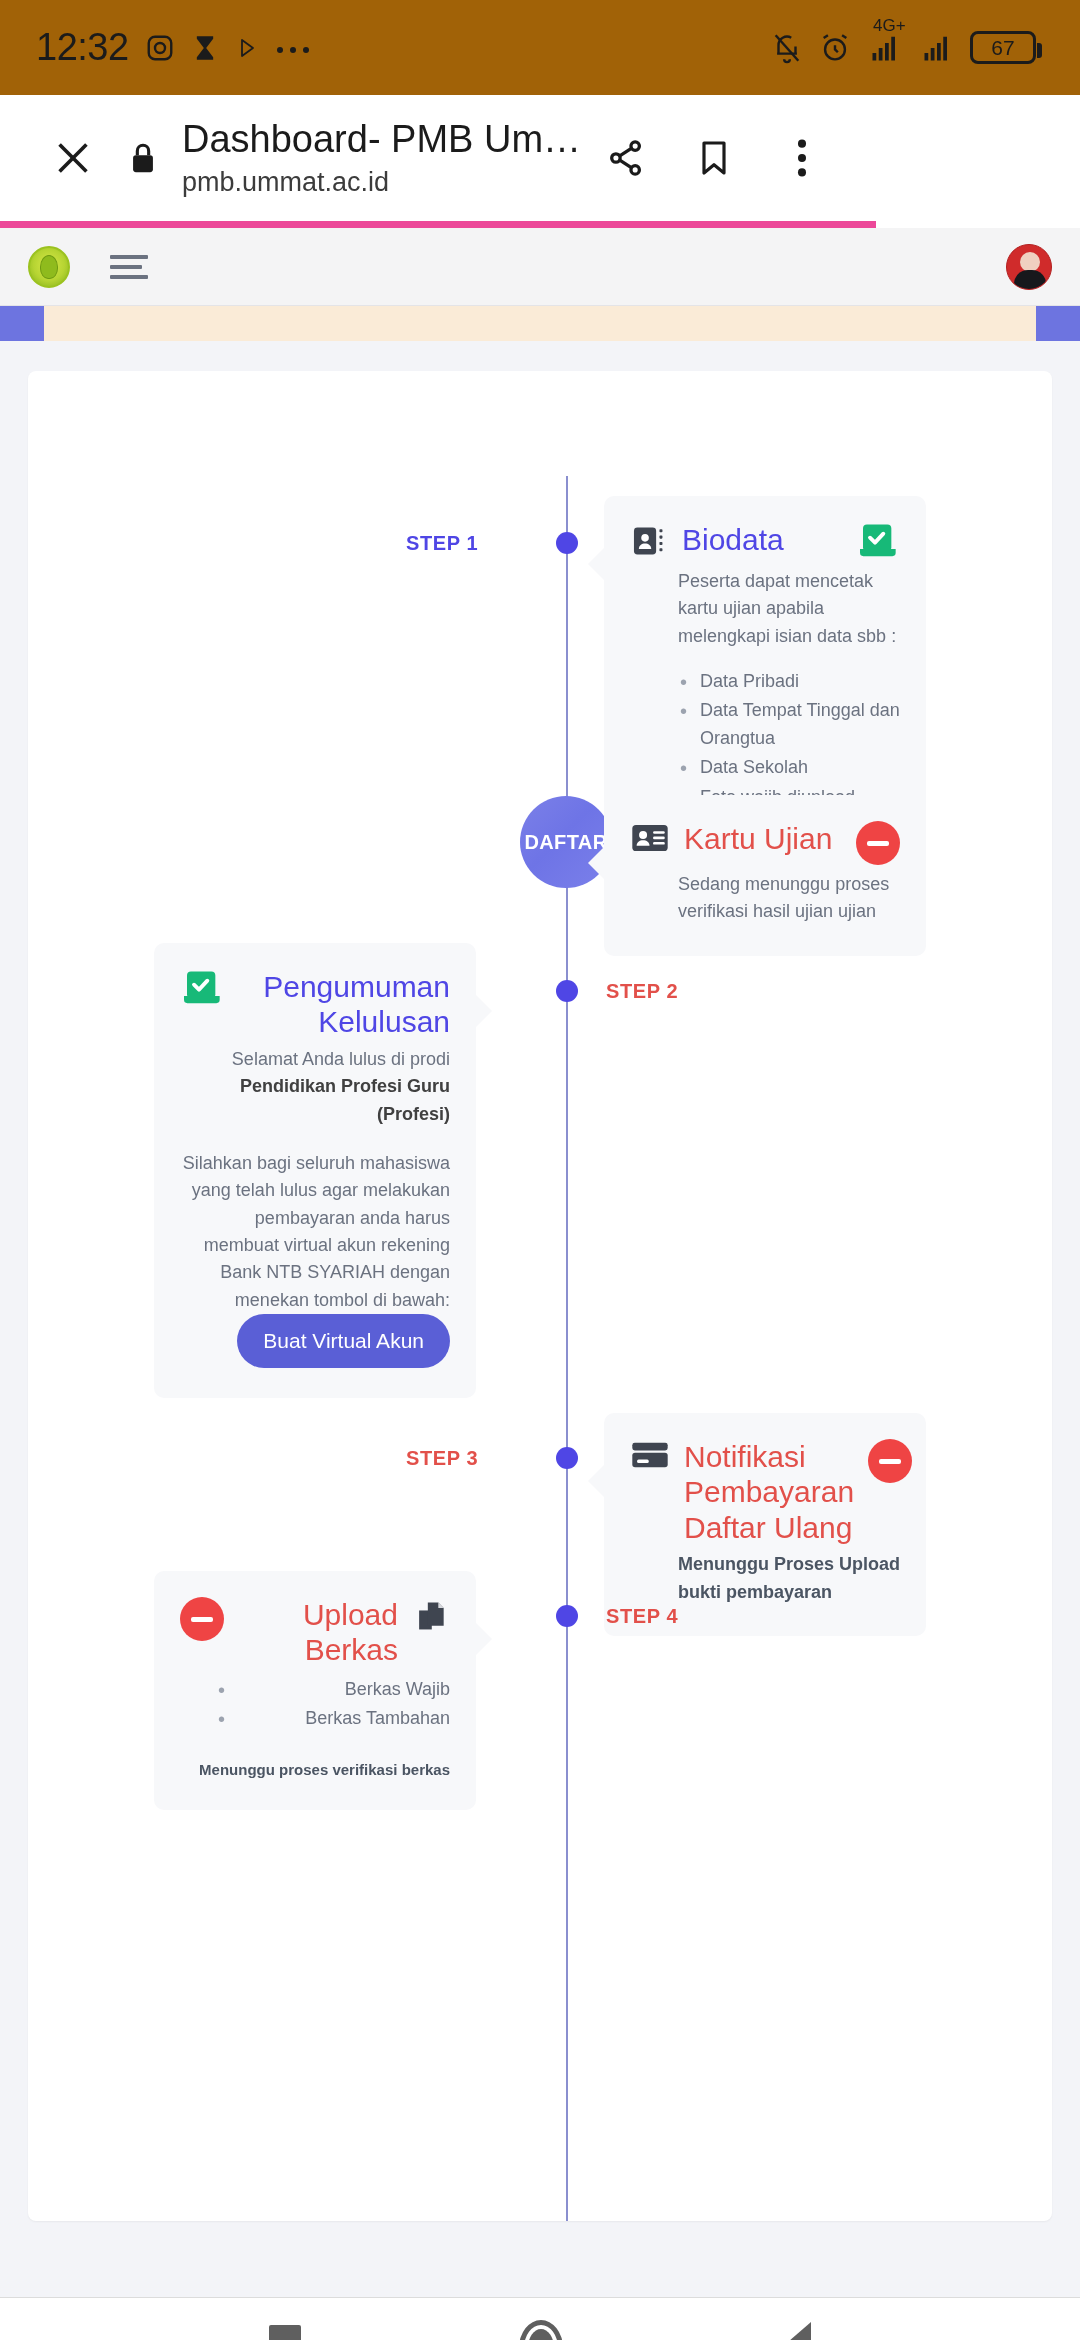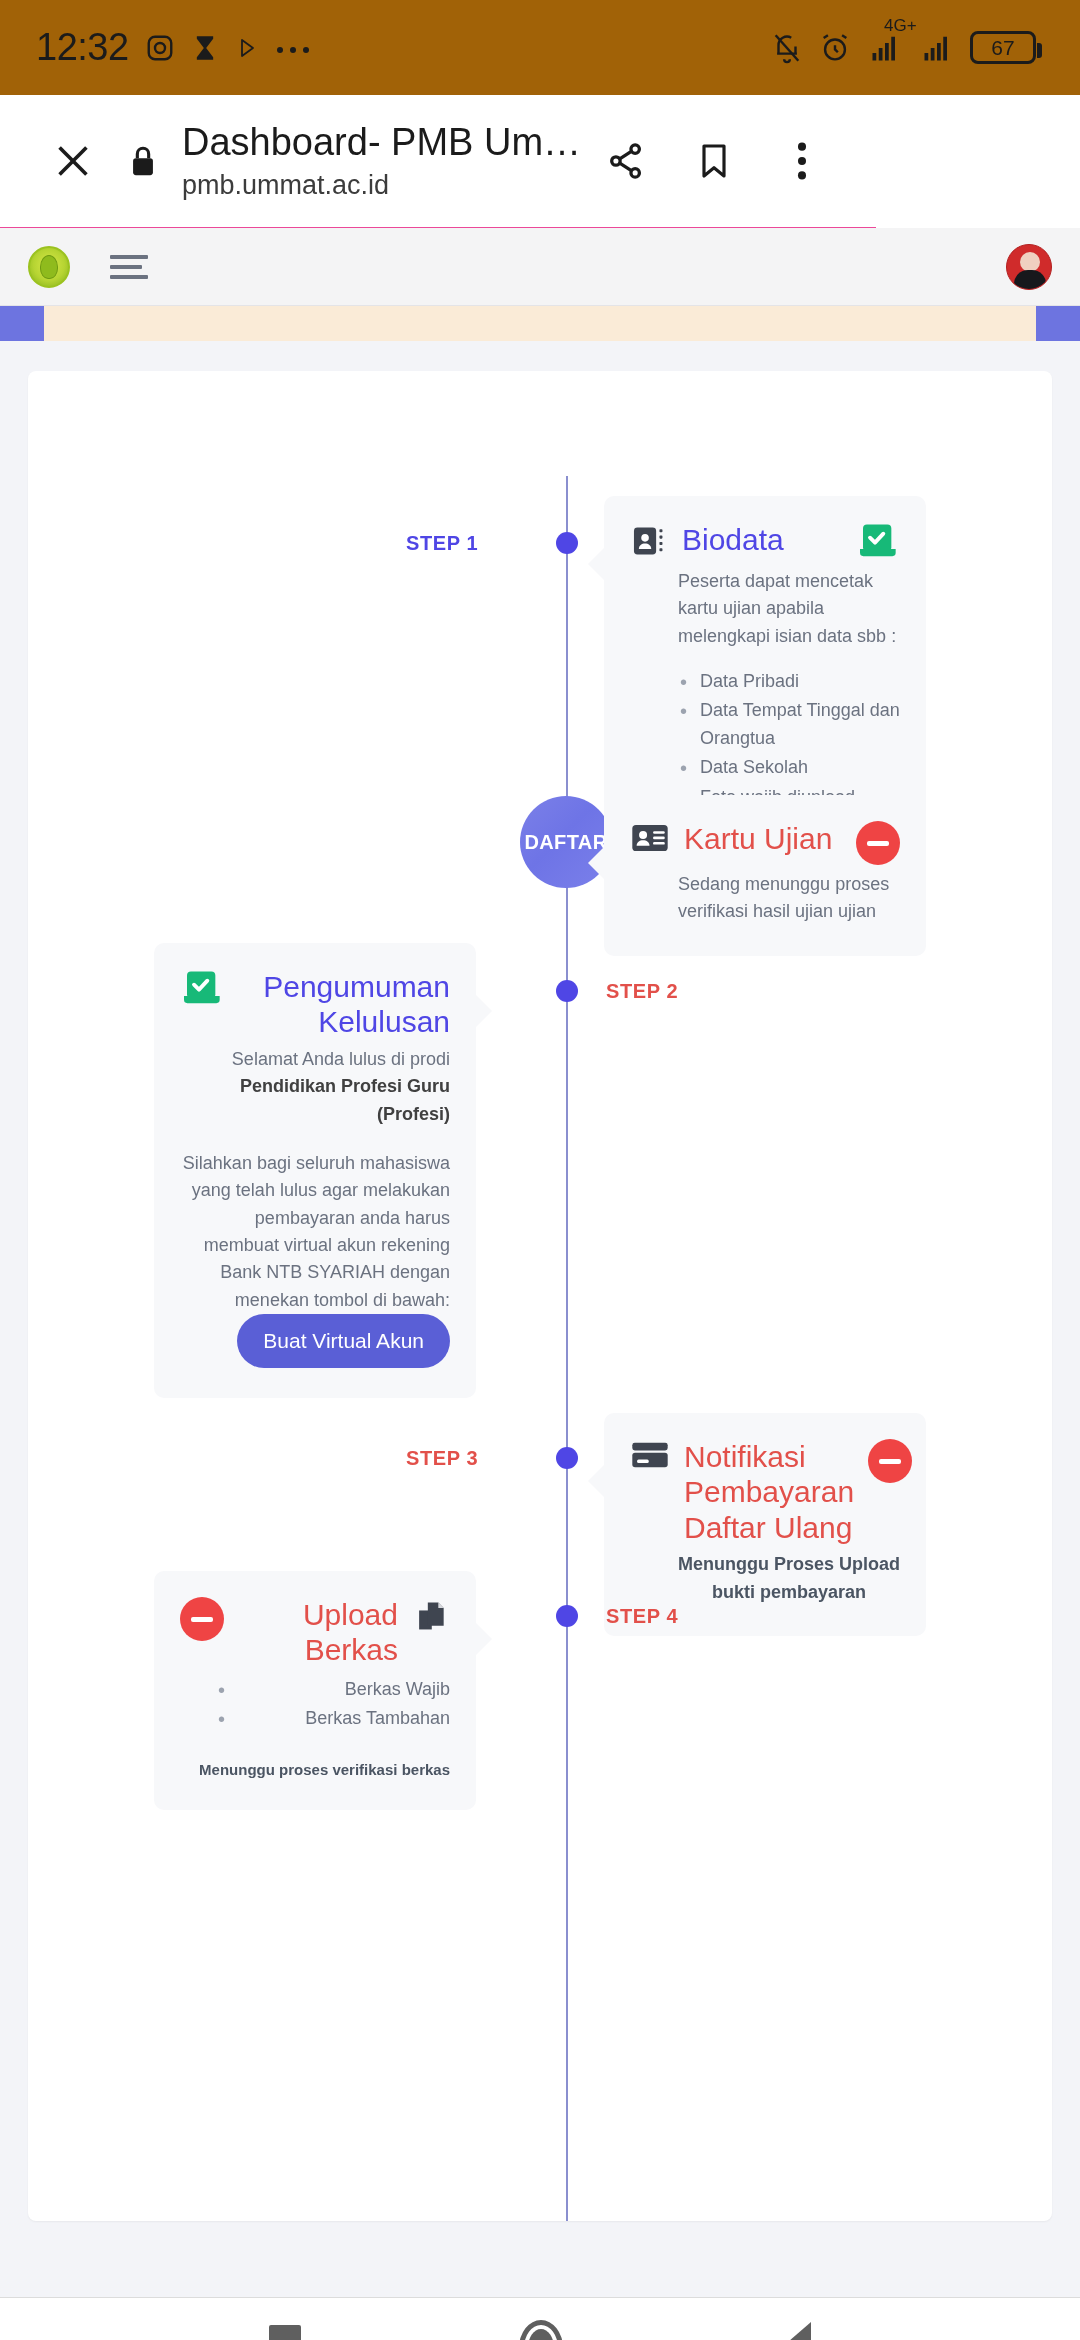--- a/index.html
+++ b/index.html
@@ -30,21 +30,21 @@
   .battery:after{
     content:""; position:absolute; right:-9px; top:9px; width:5px;height:15px;
     background:#1b1b1b; border-radius:0 3px 3px 0;
   }
   .net4g{ font-size:17px; color:#1b1b1b; line-height:1; }
 
   
   .cct{
     height:133px; width:876px; background:#ffffff;
     display:flex; align-items:center; padding:0 30px 0 34px;
-    border-bottom:1px solid #ec4899;
+    border-bottom:7px solid #ec4899;
   }
   .cct-close{ width:78px; display:flex; align-items:center; justify-content:center; }
   .cct-lock{ width:62px; display:flex; align-items:center; justify-content:center; }
   .cct-titles{ flex:1; display:flex; flex-direction:column; justify-content:center; padding-left:8px; }
   .cct-title{ font-size:38px; color:#1b1b1b; line-height:1.12; white-space:nowrap; overflow:hidden; }
   .cct-url{ font-size:27px; color:#3c3c3c; line-height:1.2; margin-top:5px; }
   .cct-act{ width:88px; display:flex; align-items:center; justify-content:center; }
 
   
   .site-header{
@@ -225,21 +225,21 @@
         <line x1="4" y1="3" x2="20" y2="21"></line>
       </svg>
     </span>
     <span class="icn">
       <svg width="34" height="34" viewBox="0 0 24 24" fill="none" stroke="#1b1b1b" stroke-width="1.7">
         <circle cx="12" cy="13" r="7"></circle>
           <path d="M12 10v3l2 2M4 5l3-2M20 5l-3-2"></path>
       </svg>
     </span>
     <span class="icn" style="position:relative;">
-      <span class="net4g" style="position:absolute;top:-16px;left:18px;">4G+</span>
+      <span class="net4g" style="position:absolute;top:-16px;left:7px;">4G+</span>
       <svg width="38" height="30" viewBox="0 0 24 24" fill="#1b1b1b">
         <rect x="2" y="16" width="3" height="6"></rect>
           <rect x="7" y="12" width="3" height="10"></rect>
         <rect x="12" y="8" width="3" height="14"></rect>
           <rect x="17" y="3" width="3" height="19"></rect>
       </svg>
     </span>
     <span class="icn">
       <svg width="38" height="30" viewBox="0 0 24 24" fill="#1b1b1b">
         <rect x="2" y="16" width="3" height="6"></rect>
@@ -408,21 +408,21 @@
             <rect x="1.5" y="2" width="23" height="5" rx="1.6" fill="#3f4550"></rect>
             <rect x="1.5" y="8.5" width="23" height="9.5" rx="1.8" fill="#3f4550"></rect>
             <rect x="4.6" y="13" width="7.6" height="2.2" rx="1" fill="#ffffff"></rect>
           </svg>
         </span>
         <span class="card-title red">Notifikasi Pembayaran Daftar Ulang</span>
         <span class="badge-no">
             <i></i>
           </span>
       </div>
-      <div class="card-body" style="font-weight:700;color:#4b5563;text-align:center;">Menunggu Proses Upload bukti pembayaran</div>
+      <div class="card-body" style="font-weight:700;color:#4b5563;">Menunggu Proses Upload bukti pembayaran</div>
     </div>
 
     <div class="dot" style="top:1245px;"></div>
     <div class="steplabel red" style="left:578px; top:1245px;">STEP 4</div>
 
     <div class="card left" style="top:1200px;">
       <div class="card-head">
         <span class="badge-no">
             <i></i>
           </span>

